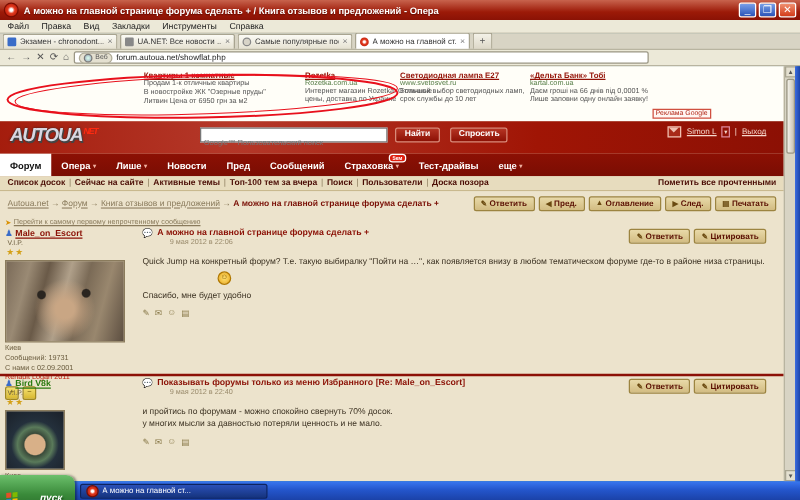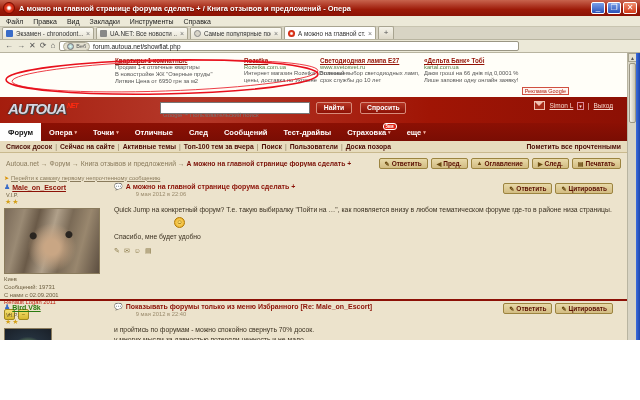--- a/index.html
+++ b/index.html
@@ -1,17 +1,17 @@
 <!DOCTYPE html>
 <html><head>
 <meta charset="utf-8">
 <style>
   html,body{margin:0;padding:0;}
   body{font-family:"Liberation Sans",sans-serif;}
-  #screen{position:relative;width:640px;height:340px;background:#0369a1;overflow:hidden;}
+  #screen{position:relative;width:640px;height:400px;background:#0369a1;overflow:hidden;}
 
   
   .titlebar{position:absolute;left:0;top:0;width:640px;height:16px;
     background:linear-gradient(#c8634d,#9c1a08 60%,#8a1205);display:flex;align-items:center;padding:0 3px;box-sizing:border-box;}
   .opera-ico{width:10px;height:10px;border-radius:50%;background:radial-gradient(#fff 15%,#e23a1f 40%,#a81000);border:1px solid #7a0c00;flex:0 0 auto;}
   .title-text{color:#fff;font-size:7.5px;font-weight:bold;margin-left:4px;flex:1;white-space:nowrap;overflow:hidden;text-shadow:0 1px 1px #5a0a00;}
   .winbtns{display:flex;gap:2px;}
   .winbtn{width:14px;height:12px;border:1px solid #fff;border-radius:2px;font-size:8px;line-height:10px;text-align:center;color:#fff;box-sizing:border-box;}
   .winbtn.min,.winbtn.max{background:linear-gradient(#7aa0e8,#2a52b8);}
   .winbtn.close{background:linear-gradient(#f09070,#d23a18);}
@@ -253,39 +253,39 @@
 
     <div class="mainnav">
       <div class="navitem active">
           <span>Форум</span>
         </div>
       <div class="navitem">
           <span>Опера</span>
           <span class="chev">▾</span>
         </div>
       <div class="navitem">
-          <span>Точки</span>
+          <span>Лише</span>
           <span class="chev">▾</span>
         </div>
       <div class="navitem">
-          <span>Отличные</span>
-        </div>
-      <div class="navitem">
-          <span>След</span>
+          <span>Новости</span>
+        </div>
+      <div class="navitem">
+          <span>Пред</span>
         </div>
       <div class="navitem">
           <span>Сообщений</span>
-        </div>
-      <div class="navitem">
-          <span>Тест-драйвы</span>
         </div>
       <div class="navitem">
           <span>Страховка</span>
           <span class="chev">▾</span>
           <span class="navbadge">5км</span>
+        </div>
+      <div class="navitem">
+          <span>Тест-драйвы</span>
         </div>
       <div class="navitem">
           <span>еще</span>
           <span class="chev">▾</span>
         </div>
     </div>
 
     <div class="quicklinks">
       <span class="ql">Список досок</span>
         <span class="sep">|</span>

